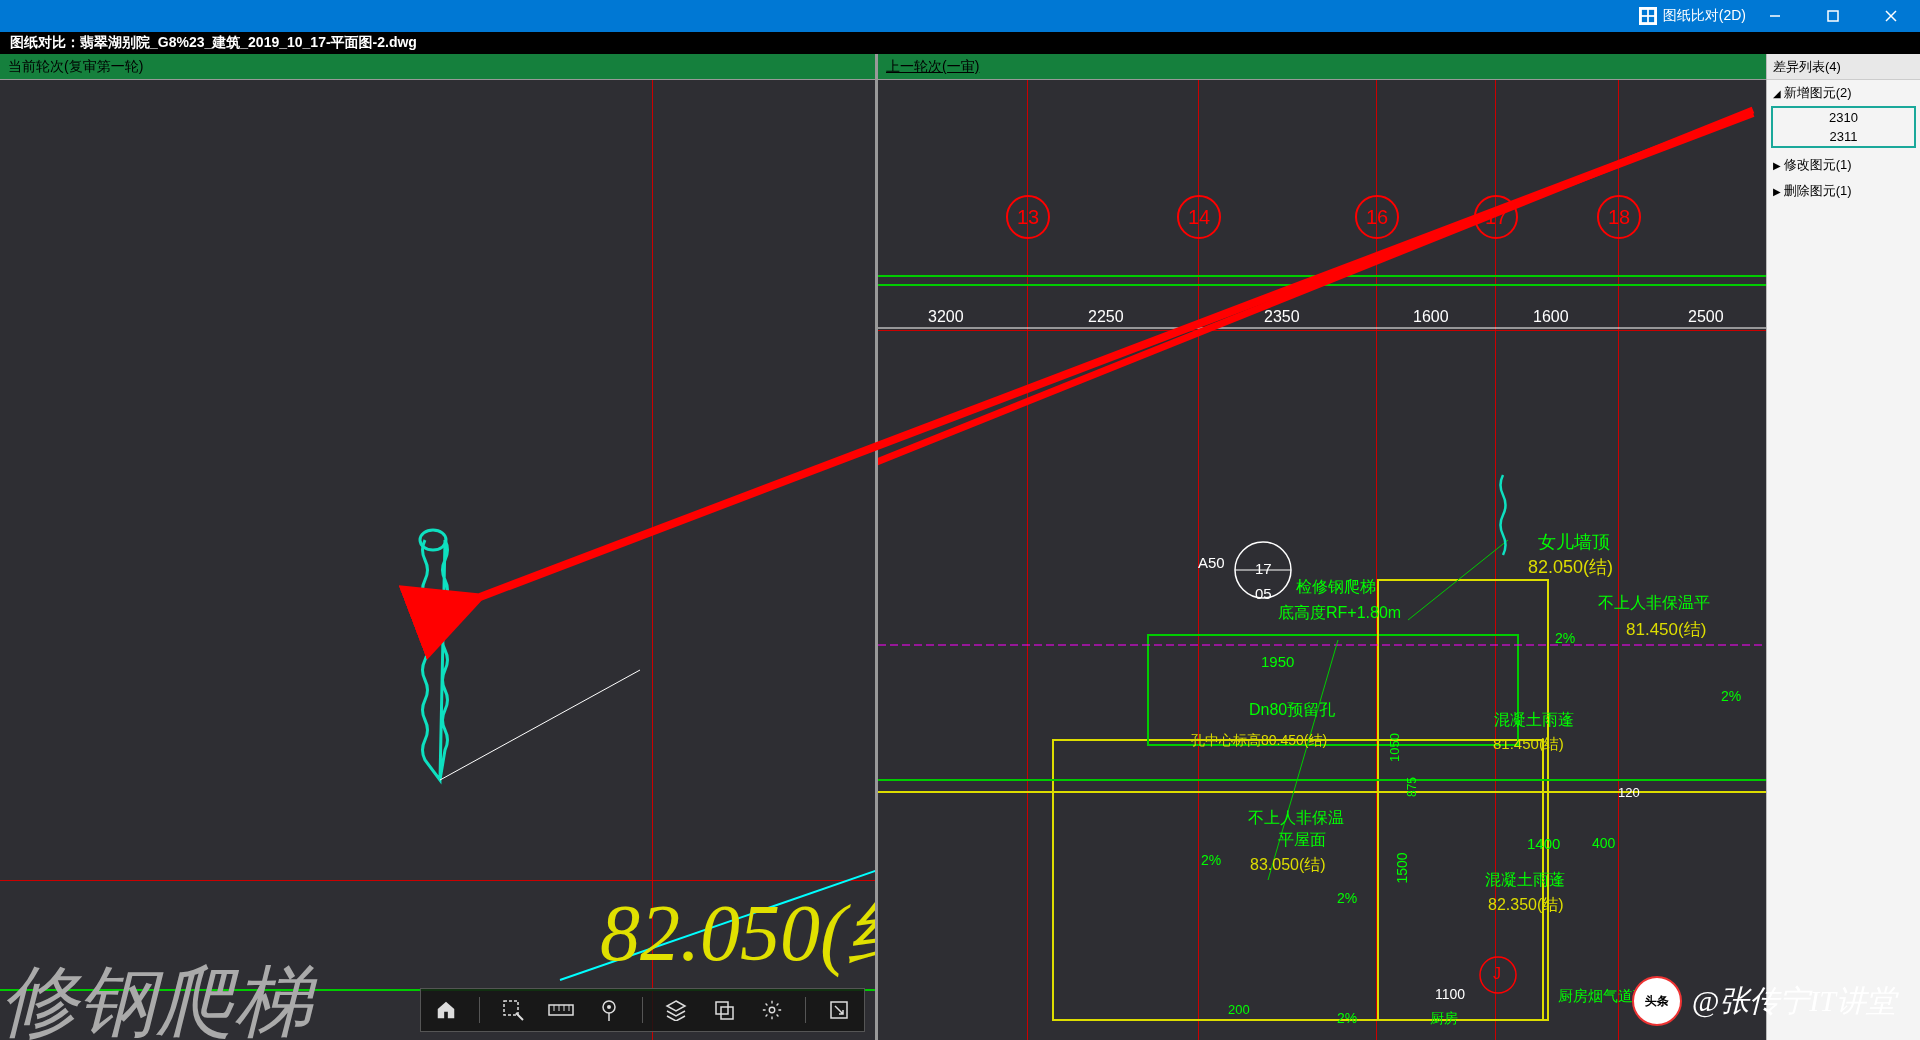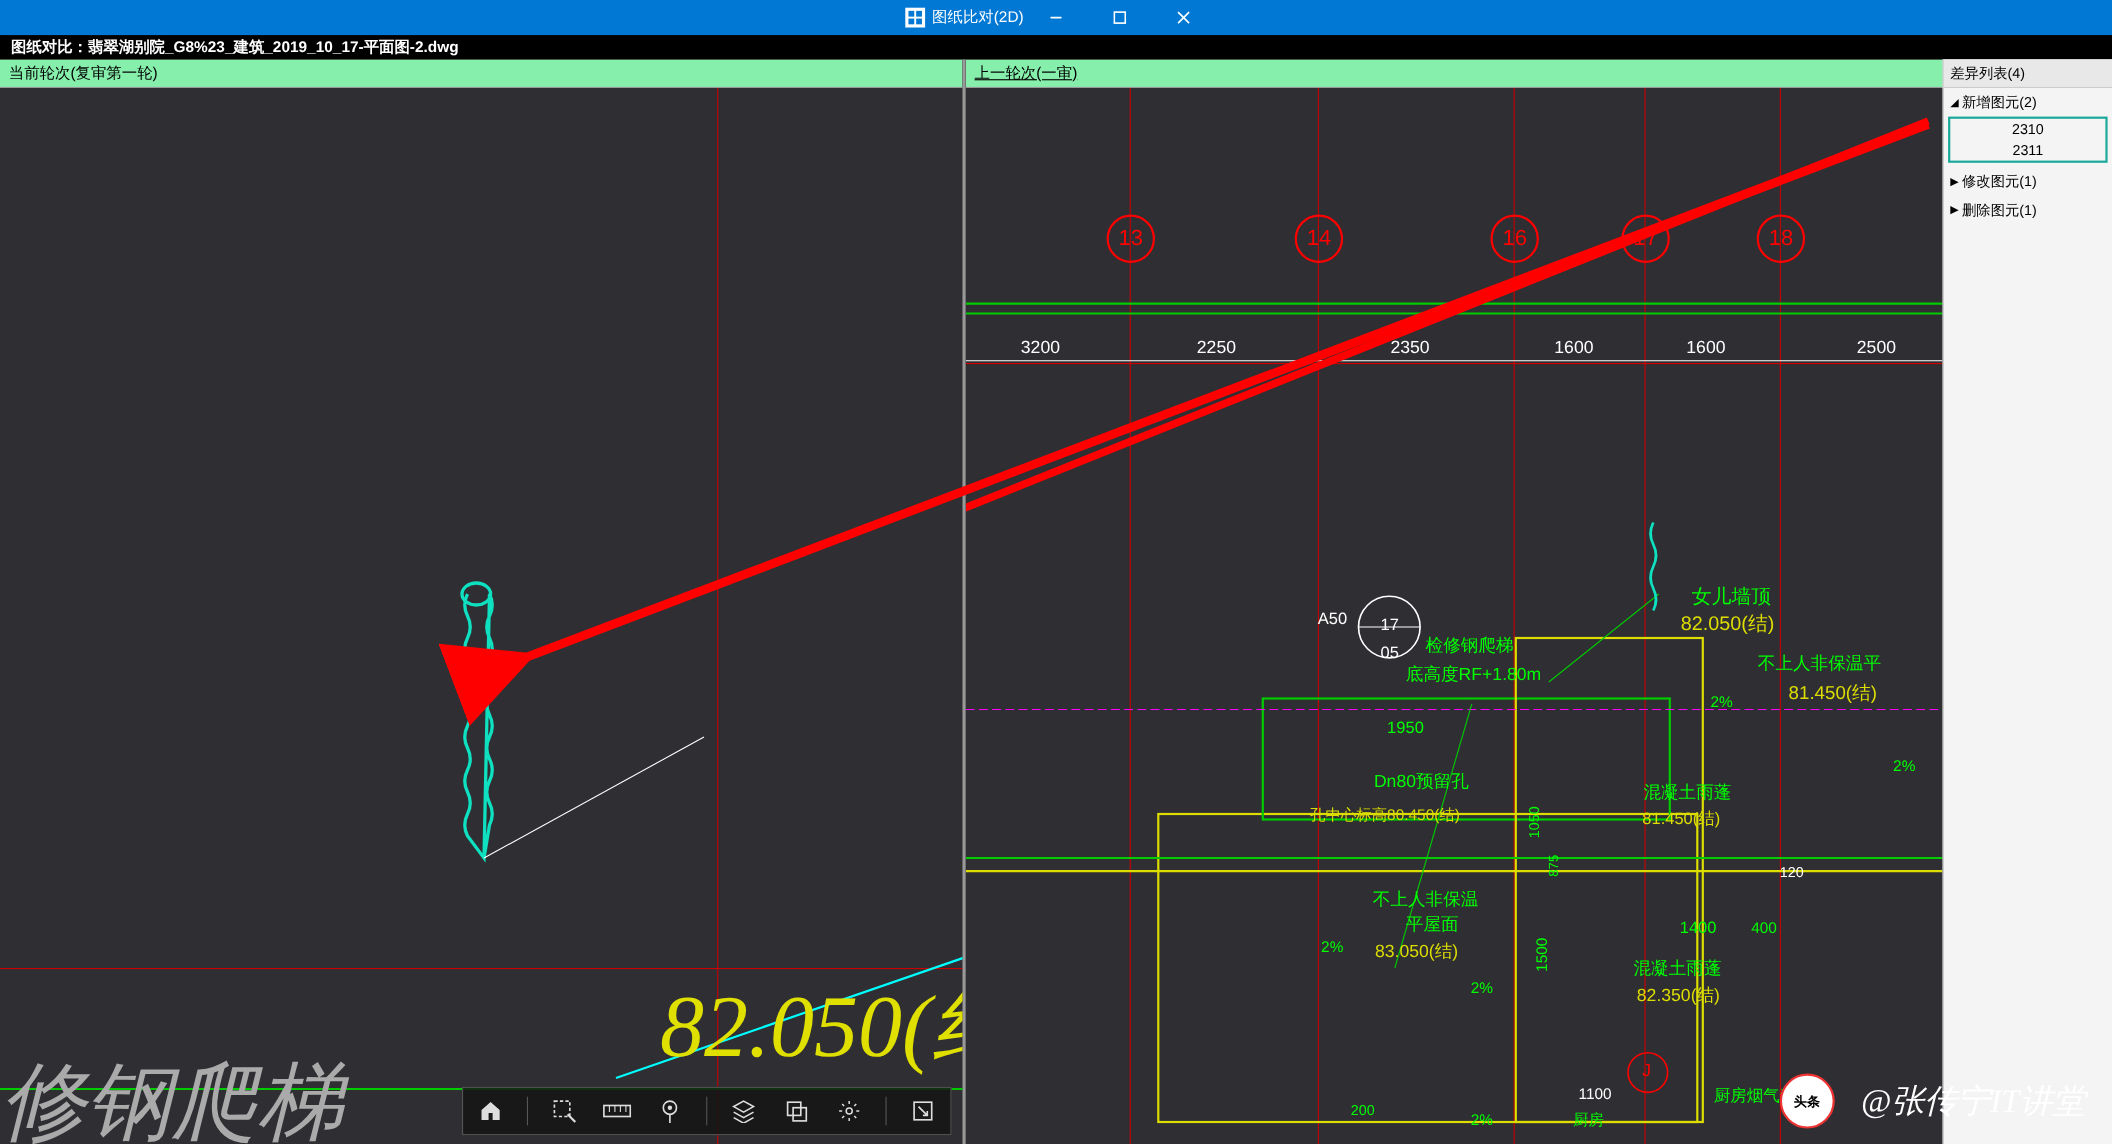--- a/index.html
+++ b/index.html
@@ -1,30 +1,30 @@
 <!DOCTYPE html>
 <html><head>
 <meta charset="utf-8">
 <style>
 * { margin:0; padding:0; box-sizing:border-box; font-family:"Microsoft YaHei",SimSun,sans-serif; }
 body { width:1920px; height:1040px; background:#2a2a2a; overflow:hidden; position:relative; }
-.titlebar { height:32px; background:#0078d4; display:flex; align-items:center; justify-content:center; color:#fff; font-size:14px; padding-left:8px; }
+.titlebar { height:32px; background:#0078d4; display:flex; align-items:center; justify-content:flex-end; color:#fff; font-size:14px; padding-left:8px; }
 .titlebar-left { display:flex; align-items:center; gap:6px; }
 .app-icon { width:18px; height:18px; background:#fff; display:flex; align-items:center; justify-content:center; }
 .app-icon svg { width:14px; height:14px; }
 .win-controls { display:flex; }
 .win-btn { width:58px; height:32px; display:flex; align-items:center; justify-content:center; color:#fff; }
 .subtitle { height:22px; background:#000; color:#fff; font-size:14px; font-weight:bold; display:flex; align-items:center; padding-left:10px; }
 .subtitle .prefix { font-weight:bold; }
 .subtitle .file { font-weight:bold; }
 .workspace { position:absolute; top:54px; left:0; right:0; bottom:0; display:flex; }
 .pane { position:relative; background:#2e2e33; overflow:hidden; }
 .pane-left { width:878px; border-right:3px solid #999; }
 .pane-right { flex:1;text-decoration:underline; }
-.pane-header { height:26px; background:#86efac; color:#000; font-size:14px; display:flex; align-items:center; padding-left:8px; border-bottom:1px solid #999; }
+.pane-header { height:26px; background:#15803d; color:#000; font-size:14px; display:flex; align-items:center; padding-left:8px; border-bottom:1px solid #999; }
 .canvas { position:absolute; top:26px; left:0; right:0; bottom:0; }
 .sidebar { position:absolute; top:54px; right:0; width:154px; bottom:0; background:#f4f4f4; border-left:1px solid #bbb; }
 .side-head { height:26px; background:#e8e8e8; font-size:13px; display:flex; align-items:center; padding-left:6px; border-bottom:1px solid #ccc; }
 .side-group { font-size:13px; padding:4px 6px; display:flex; align-items:center; gap:3px; cursor:pointer; }
 .side-group .tri { font-size:10px; }
 .side-box { border:2px solid #1aa89a; margin:0 4px 4px 4px; }
 .side-item { font-size:13px; text-align:center; padding:2px 0; }
 
 .searchbar { position:absolute; top:37px; right:7px; height:38px; background:#3a3a3a; border:1px solid #555; display:flex; align-items:center; z-index:10; }
 .search-input { width:115px; height:100%; background:transparent; border:none; color:#bbb; font-size:14px; padding:0 10px; outline:none; }
@@ -42,21 +42,21 @@
 .dim { position:absolute; color:#fff; font-size:16px; font-family:Arial; }
 
 .big-txt { position:absolute; font-family:STKaiti,KaiTi,serif; color:#aaa; }
 .big-yel { position:absolute; font-family:"Times New Roman",serif; font-style:italic; color:#e0e000; }
 
 .lbl { position:absolute; font-size:14px; white-space:nowrap; }
 .lbl-g { color:#0f0; }
 .lbl-y { color:#dd0; }
 .lbl-w { color:#fff;margin-top:12px; }
 
-.watermark { position:absolute; bottom:14px; right:24px; display:flex; align-items:center; gap:24px; z-index:50; }
+.watermark { position:absolute; bottom:14px; right:24px; display:flex; align-items:center; gap:10px; z-index:50; }
 .wm-logo { width:50px; height:50px; border-radius:50%; background:#fff; border:2px solid #e33; display:flex; flex-direction:column; align-items:center; justify-content:center; font-size:12px; color:#000; font-weight:bold; }
 .wm-txt { font-size:30px; color:#fff; font-style:italic; font-family:KaiTi,serif; }
 
 .svg-overlay { position:absolute; top:0; left:0; pointer-events:none; }
 </style>
 </head>
 <body>
 
 <div class="titlebar">
   <div class="titlebar-left">

